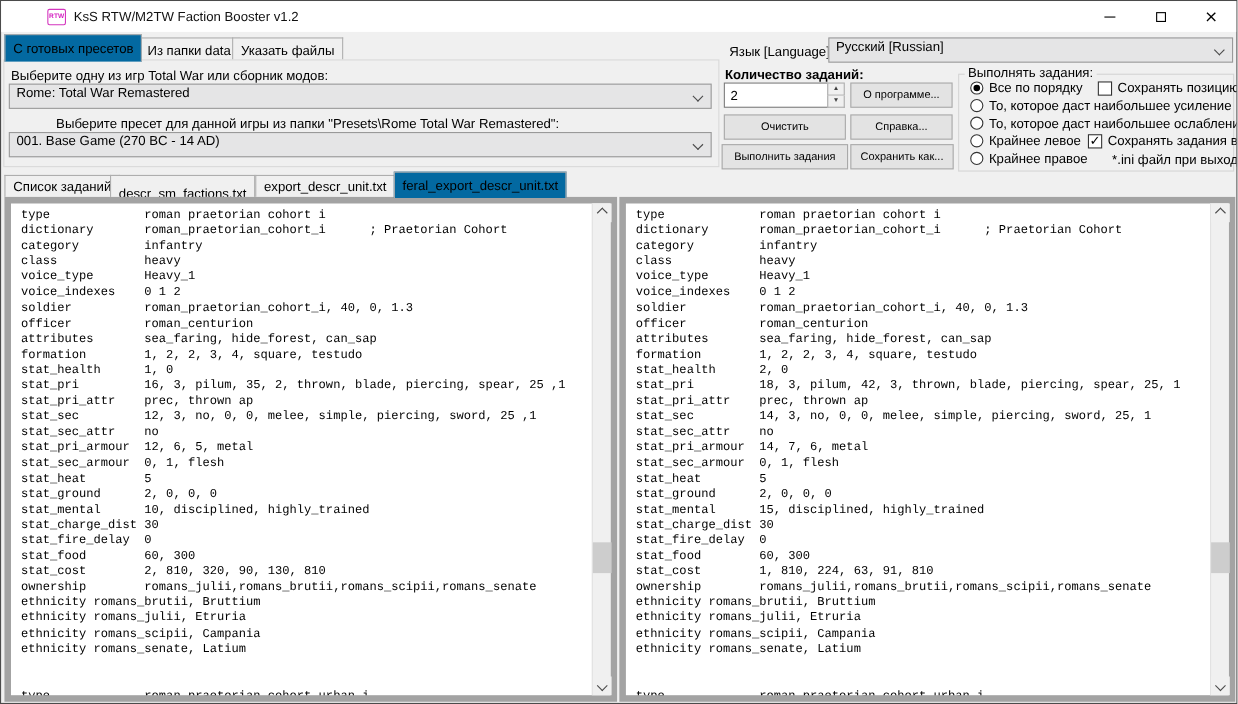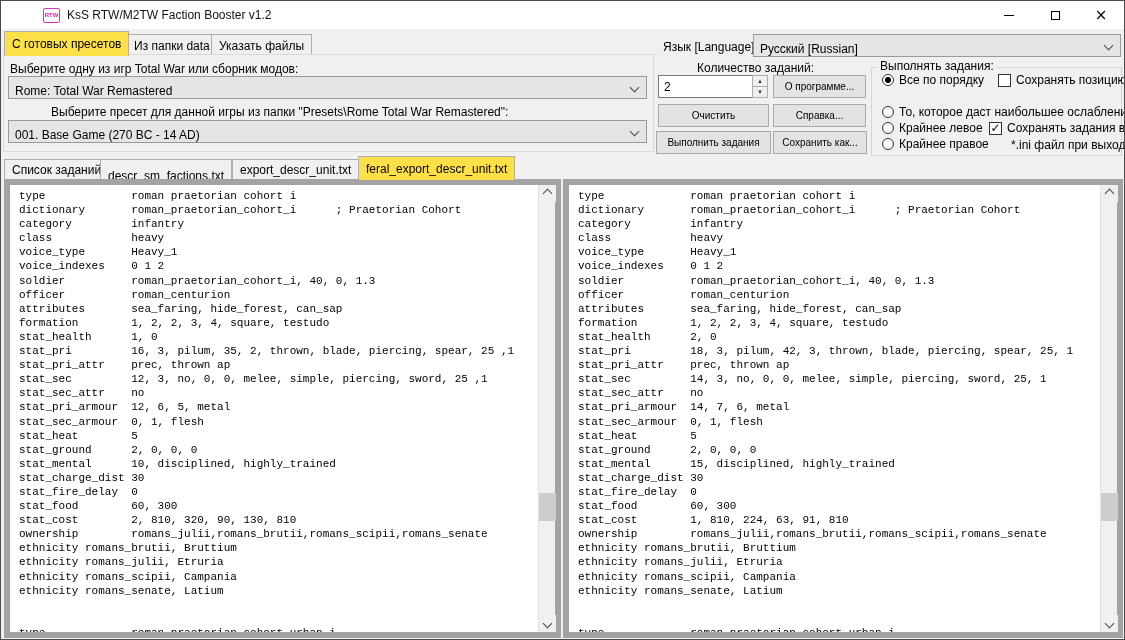--- a/index.html
+++ b/index.html
@@ -15,32 +15,32 @@
     color:#d41ec0; font-size:6px; font-weight:bold; display:flex; align-items:center; justify-content:center;
     background:#fff; letter-spacing:0; }
   .title-text{ margin-left:7px; font-size:12px; color:#111; }
   .caption{ position:absolute; right:0; top:0; height:28px; display:flex; }
   .cap-btn{ width:46px; height:28px; display:flex; align-items:center; justify-content:center; cursor:default; }
   .min-glyph{ width:10px; height:1px; background:#000; display:block; }
   .max-glyph{ width:9px; height:9px; border:1px solid #000; display:block; }
   .close-glyph{ font-size:15px; line-height:15px; color:#000; font-family:"DejaVu Sans",sans-serif; }
   
   .combo{ position:absolute; height:23px; background:#e5e5e6; border:1px solid #999;
-    display:flex; align-items:flex-end; padding:12px 22px 0 6px; }
+    display:flex; align-items:flex-start; padding:0 22px 0 6px; }
   .combo .chev-dn{ position:absolute; right:8px; top:7px; }
   .chev{ width:7px; height:7px; border-left:1px solid #4a4a4a; border-bottom:1px solid #4a4a4a; display:inline-block; }
   .chev-dn{ transform:rotate(-45deg); }
   .chev-up{ transform:rotate(135deg); }
   .btn{ position:absolute; height:23px; background:#e3e3e3; border:1px solid #a9a9a9;
     display:flex; align-items:center; justify-content:center; font-size:10px; }
   .label{ position:absolute; white-space:nowrap; }
   
   .tab{ border:1px solid #aeaeae; border-bottom:none; background:#f0f0f0; padding:0 7px;
     display:flex; align-items:center; white-space:nowrap; }
-  .tab.active{ background:#fde047; }
+  .tab.active{ background:#0369a1; }
   .tabpage{ position:absolute; left:2px; top:53px; width:651px; height:98px; background:#f0f0f0; border:1px solid #d9d9d9; }
   
   .groupbox{ position:absolute; border:1px solid #d5d5d5; }
   .gb-label{ position:absolute; background:#f0f0f0; padding:0 3px; }
   .radio{ position:absolute; display:flex; align-items:center; gap:5px; white-space:nowrap;justify-content:flex-end; }
   .radio .rdot{ width:12px; height:12px; border-radius:50%; border:1px solid #333; background:#fff; position:relative; flex:0 0 auto; }
   .radio.checked .rdot::after{ content:""; position:absolute; left:2px; top:2px; width:6px; height:6px; border-radius:50%; background:#000; }
   .check{ position:absolute; display:flex; align-items:center; gap:5px; white-space:nowrap; }
   .check .cbox{ width:13px; height:13px; border:1px solid #333; background:#fff; position:relative; flex:0 0 auto;
     display:flex; align-items:center; justify-content:center; font-size:12px; font-weight:bold; }
@@ -101,21 +101,21 @@
     <span>001. Base Game (270 BC - 14 AD)</span>
     <span class="chev chev-dn"></span>
   </div>
 
   <div class="label" style="left:662px;top:39px;">Язык [Language]:</div>
   <div class="combo" style="left:752px;top:33px;width:368px;">
     <span>Русский [Russian]</span>
     <span class="chev chev-dn"></span>
   </div>
 
-  <div class="label" style="left:696px;top:60px;">Количество заданий:</div>
+  <div class="label" style="left:658px;top:60px;font-weight:bold;">Количество заданий:</div>
   <div class="spin-input" style="left:657px;top:74px;width:95px;height:23px;">
     <span>2</span>
   </div>
   <div class="spinner" style="left:751px;top:74px;height:23px;">
     <div class="spin-btn">
         <span>▲</span>
       </div>
     <div class="spin-btn">
         <span>▼</span>
       </div>
@@ -129,20 +129,24 @@
   <div class="groupbox" style="left:870px;top:66px;width:251px;height:89px;"></div>
   <div class="gb-label" style="left:876px;top:58px;">Выполнять задания:</div>
 
   <div class="radio checked" style="left:881px;top:72px;">
     <span class="rdot"></span>
     <span>Все по порядку</span>
   </div>
   <div class="check" style="left:997px;top:72px;">
     <span class="cbox"></span>
     <span>Сохранять позицию окна</span>
+  </div>
+  <div class="radio" style="left:881px;top:88px;">
+    <span class="rdot"></span>
+    <span>То, которое даст наибольшее усиление</span>
   </div>
   <div class="radio" style="left:881px;top:104px;">
     <span class="rdot"></span>
     <span>То, которое даст наибольшее ослабление</span>
   </div>
   <div class="radio" style="left:881px;top:120px;">
     <span class="rdot"></span>
     <span>Крайнее левое</span>
   </div>
   <div class="check" style="left:988px;top:120px;">

